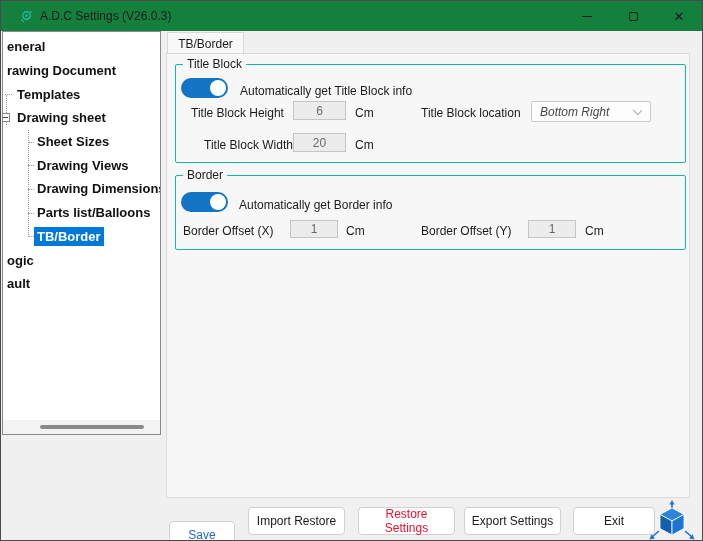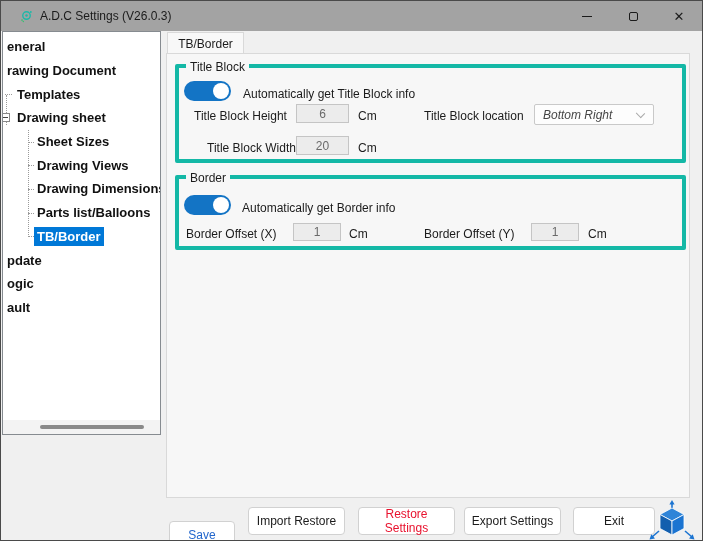--- a/index.html
+++ b/index.html
@@ -1,20 +1,20 @@
 <!DOCTYPE html>
 <html><head>
 <meta charset="utf-8">
 <style>
   html,body{margin:0;padding:0;background:#cfcfcf;font-family:"Liberation Sans",sans-serif;}
   *{box-sizing:border-box;}
   .window{position:relative;width:703px;height:541px;background:#f0f0f0;border:1px solid #4a4a4a;overflow:hidden;}
 
   
-  .titlebar{position:absolute;left:0;top:0;width:100%;height:30px;background:#a3a3a3;display:flex;align-items:center;}
+  .titlebar{position:absolute;left:0;top:0;width:100%;height:30px;background:#15803d;display:flex;align-items:center;}
   .app-icon{position:absolute;left:18px;top:8px;width:15px;height:15px;}
   .title-text{position:absolute;left:39px;top:0;height:30px;line-height:30px;font-size:12px;color:#1b1b1b;white-space:nowrap;}
   .caption-btns{position:absolute;right:0;top:0;height:30px;display:flex;}
   .cap-btn{width:46px;height:30px;display:flex;align-items:center;justify-content:center;color:#1b1b1b;font-size:12px;cursor:default;}
   .min-glyph{display:block;width:10px;height:1px;background:#1b1b1b;}
   .max-glyph{display:block;width:9px;height:9px;border:1px solid #1b1b1b;border-radius:2px;}
   .close-glyph{font-size:13px;line-height:13px;}
 
   
   .tree-panel{position:absolute;left:1px;top:30px;width:159px;height:404px;background:#ffffff;border:1px solid #868b90;overflow:hidden;}
@@ -33,21 +33,21 @@
   .expander{position:absolute;left:-2px;top:50%;margin-top:-5px;width:9px;height:9px;background:#fff;border:1px solid #888;display:flex;align-items:center;justify-content:center;}
   .expander::after{content:"";display:block;width:5px;height:1px;background:#444;}
   .hscrollbar{position:absolute;left:0;bottom:0;width:100%;height:14px;background:#f3f3f3;}
   .hthumb{position:absolute;left:37px;top:5px;width:104px;height:4px;border-radius:2px;background:#8a8a8a;}
 
   
   .tabctrl-tab{position:absolute;left:166px;top:31px;width:77px;height:22px;background:#f8f8f8;border:1px solid #d9d9d9;border-bottom:none;display:flex;align-items:center;justify-content:center;font-size:12px;color:#1b1b1b;}
   .tab-page{position:absolute;left:165px;top:52px;width:524px;height:445px;background:#f7f7f7;border:1px solid #d9d9d9;}
 
   
-  .groupbox{position:absolute;border:4px solid #14b8a6;border-radius:2px;}
+  .groupbox{position:absolute;border:1px solid #14b8a6;border-radius:2px;}
   .gb-titleblock{left:8px;top:10px;width:511px;height:99px;}
   .gb-border{left:8px;top:121px;width:511px;height:75px;}
   .gb-legend{position:absolute;left:7px;top:-8px;background:#f7f7f7;padding:0 4px;font-size:12px;color:#1b1b1b;}
 
   
   .toggle{position:absolute;width:47px;height:20px;border-radius:10px;background:#1374c5;}
   .toggle .knob{position:absolute;right:2px;top:2px;width:16px;height:16px;border-radius:50%;background:#fff;}
   .lbl{position:absolute;font-size:12px;color:#1b1b1b;white-space:nowrap;}
   .num-input{position:absolute;height:19px;background:#ececec;border:1px solid #c5c5c5;text-align:center;font-size:12px;color:#6a6a6a;font-family:"Liberation Sans",sans-serif;padding:0;}
   .combo{position:absolute;height:21px;background:#fdfdfd;border:1px solid #c9c9c9;border-radius:2px;display:flex;align-items:center;font-size:12px;color:#454545;padding-left:8px;}
@@ -121,23 +121,20 @@
         </div>
       <div class="tree-row lvl2">
           <span class="stub s2"></span>
           <span class="tree-label">Parts list/Balloons</span>
         </div>
       <div class="tree-row lvl2 selected">
           <span class="stub s2"></span>
           <span class="tree-label">TB/Border</span>
         </div>
       <div class="tree-row lvl0">
-          <span class="tree-label">pdate</span>
-        </div>
-      <div class="tree-row lvl0">
           <span class="tree-label">ogic</span>
         </div>
       <div class="tree-row lvl0">
           <span class="tree-label">ault</span>
         </div>
     </div>
     <div class="hscrollbar">
       <div class="hthumb"></div>
     </div>
   </div>

